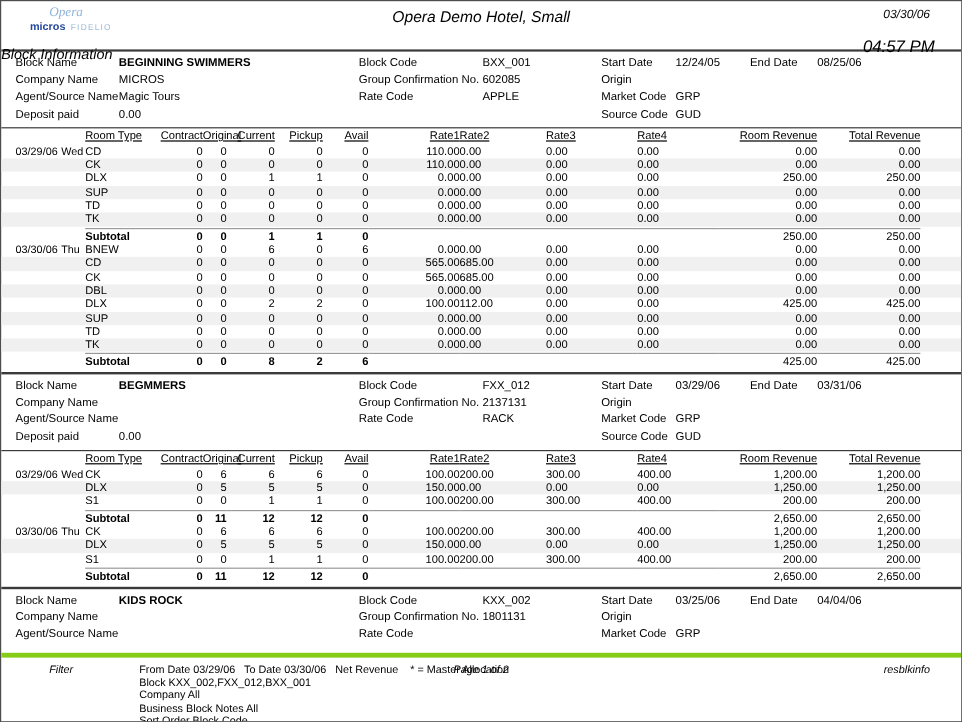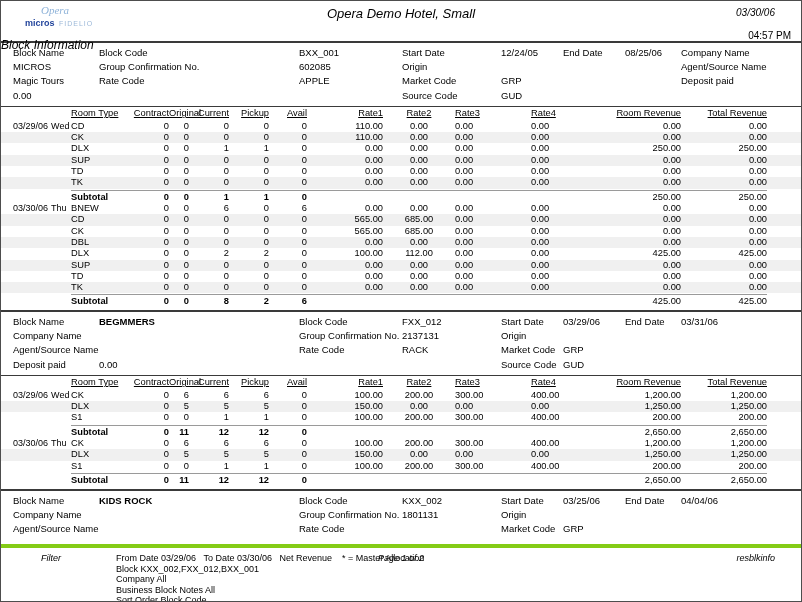--- a/index.html
+++ b/index.html
@@ -12,21 +12,21 @@
   .top-header { position:relative; height:40px; flex:0 0 auto; }
   .logo { position:absolute; left:24px; top:4px; }
   .logo-opera { font-family:"Liberation Serif", serif; font-style:italic; font-size:11px;
                 color:#8fb3d9; margin-left:16px; line-height:11px; }
   .logo-row2 { line-height:9px; white-space:nowrap; }
   .logo-micros { color:#23459c; font-weight:bold; font-size:9px; }
   .logo-fidelio { color:#9db9d9; font-size:7px; letter-spacing:1px; }
   .hotel-title { position:absolute; top:5px; left:0; right:0; text-align:center;
                  font-style:italic; font-size:13px; }
   .report-date { position:absolute; top:6px; right:26px; font-style:italic; font-size:10px; }
-  .report-time { position:absolute; top:29px; right:10px; font-size:10px; }
+  .report-time { position:absolute; top:29px; right:22px; font-style:italic; font-size:14px; }
   .report-title { position:absolute; top:37px; left:0; right:0; text-align:left;
                   font-style:italic; font-size:12px; }
 
   
   .report-body { flex:1 1 auto; overflow:hidden; }
   .block { border-top:2px solid #3a3a3a; }
   .block-header { display:grid;
       grid-template-columns:86px 200px 103px 99px 62px 62px 56px 1fr;
       padding:3px 12px 3px 12px; font-size:9.5px; line-height:14.2px; }
   .block.with-table .block-header { border-bottom:1px solid #3a3a3a; }
@@ -41,21 +41,21 @@
   .cell { white-space:nowrap; overflow:hidden; }
   .th { text-decoration:underline; overflow:visible; }
   .c0 { width:58px; text-align:left; }
   .c1 { width:54px; text-align:left; }
   .c2 { width:44px; text-align:right; }
   .c3 { width:20px; text-align:right; }
   .c4 { width:40px; text-align:right; }
   .c5 { width:40px; text-align:right; }
   .c6 { width:38px; text-align:right; }
   .c7 { width:76px; text-align:right; }
-  .c8 { width:72px; text-align:center; }
+  .c8 { width:72px; text-align:left; }
   .c9 { width:76px; text-align:left; }
   .c10 { width:68px; text-align:left; }
   .c11 { width:82px; text-align:right; }
   .c12 { width:86px; text-align:right; }
   .datecell { display:flex; gap:3px; font-size:9px; }
   .trow.subtotal { height:13.5px; line-height:12.5px; margin-top:1px; }
   .subtotal .cell { border-top:1px solid #9a9a9a; }
   .subtotal .c0 { border-top:none; }
   .bold { font-weight:bold; }
 
@@ -84,20 +84,21 @@
     <div class="hotel-title">Opera Demo Hotel, Small</div>
     <div class="report-date">03/30/06</div>
     <div class="report-time">04:57 PM</div>
     <div class="report-title">Block Information</div>
   </div>
 
   <div class="report-body">
       <div class="block with-table">
         <div class="block-header">
           <div class="bh-cell">Block Name</div>
+          <div class="bh-cell bold">BEGINNING SWIMMERS</div>
           <div class="bh-cell">Block Code</div>
           <div class="bh-cell">BXX_001</div>
           <div class="bh-cell">Start Date</div>
           <div class="bh-cell">12/24/05</div>
           <div class="bh-cell">End Date</div>
           <div class="bh-cell">08/25/06</div>
           <div class="bh-cell">Company Name</div>
           <div class="bh-cell">MICROS</div>
           <div class="bh-cell">Group Confirmation No.</div>
           <div class="bh-cell">602085</div>

